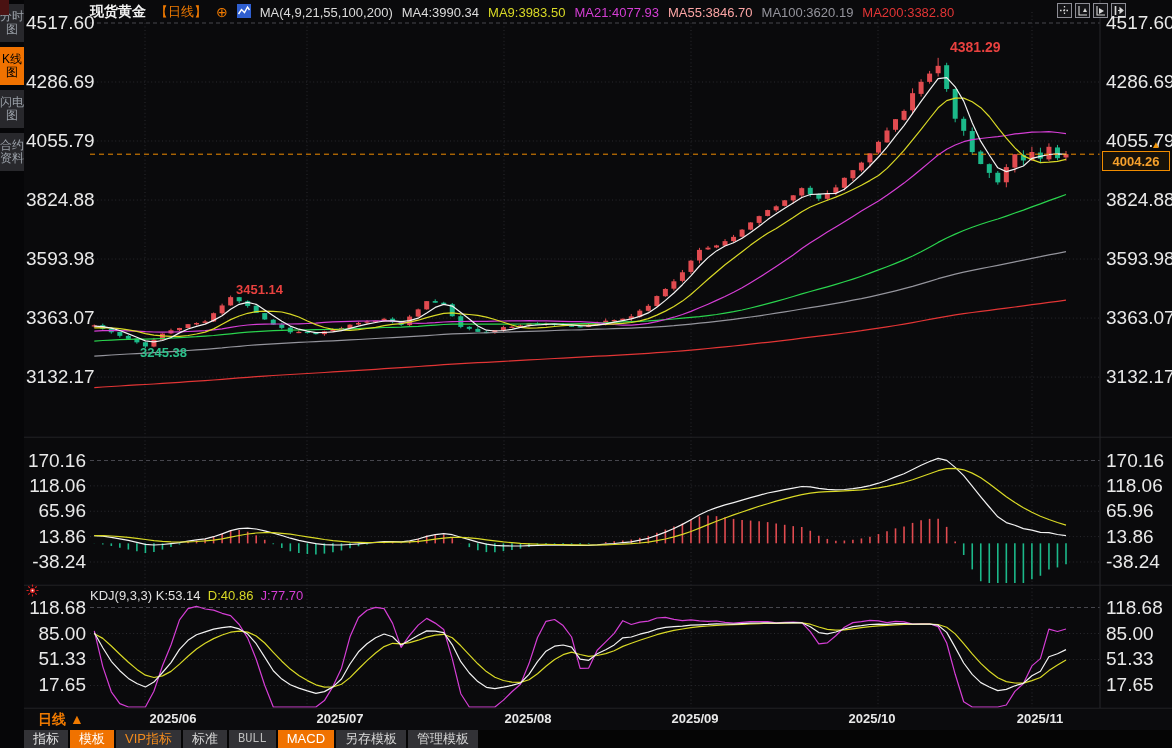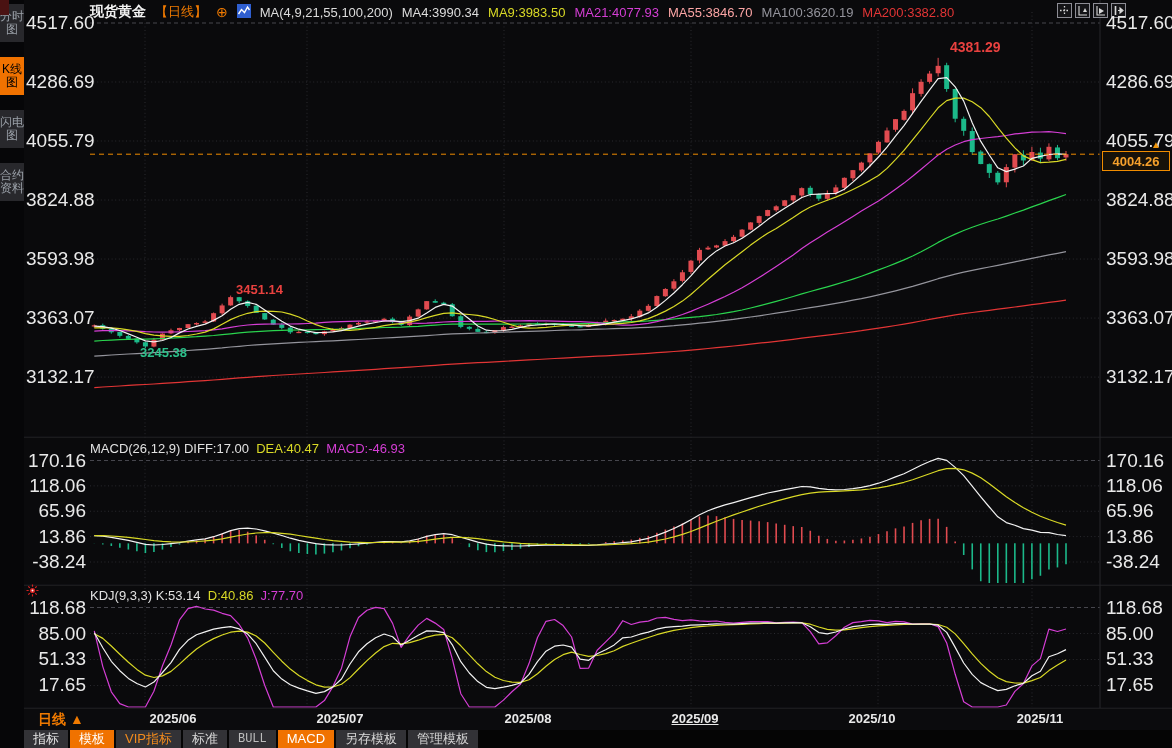--- a/index.html
+++ b/index.html
@@ -1,21 +1,21 @@
 <!DOCTYPE html>
 <html><head>
 <meta charset="utf-8">
 <style>
   html,body{margin:0;padding:0;background:#000;}
   #app{position:relative;width:1172px;height:748px;background:#0a0a0c;overflow:hidden;
        font-family:"Liberation Sans",sans-serif;-webkit-font-smoothing:antialiased;}
   #plot{position:absolute;left:0;top:0;z-index:1;}
   
   #sidebar{position:absolute;left:0;top:0;width:24px;height:748px;background:#060608;z-index:6;}
-  .side-item{width:24px;margin-bottom:15px;padding:6px 0;background:#28282c;color:#9aa0a8;
+  .side-item{width:24px;margin-bottom:5px;padding:6px 0;background:#28282c;color:#9aa0a8;
              font-size:12px;line-height:13px;text-align:center;word-break:break-all;cursor:pointer;}
   .side-item:first-child{margin-top:4px;}
   .side-item.active{background:#f07200;color:#000000;}
   #corner-block{position:absolute;left:0;top:733;width:9px;height:15px;background:#4a1212;z-index:7;}
   
   #hdr{position:absolute;left:90px;top:3px;z-index:3;display:flex;align-items:center;gap:9px;
        font-size:13px;white-space:nowrap;}
   .sym{color:#f2f2f2;font-weight:700;font-size:14px;}
   .ptag{color:#f07a00;font-weight:400;}
   .oplus{color:#f07a00;font-size:14px;cursor:pointer;}
@@ -533,26 +533,20 @@
       <div class="tick left" style="top: 607.5px;">118.68</div>
       <div class="tick right" style="top: 607.5px;">118.68</div>
       <div class="tick left" style="top: 633.502px;">85.00</div>
       <div class="tick right" style="top: 633.502px;">85.00</div>
       <div class="tick left" style="top: 659.497px;">51.33</div>
       <div class="tick right" style="top: 659.497px;">51.33</div>
       <div class="tick left" style="top: 685.499px;">17.65</div>
       <div class="tick right" style="top: 685.499px;">17.65</div>
     </div>
 
-  <div class="ind-hdr" style="top:441px">
-    <span class="iw">MACD(26,12,9)</span>
-    <span class="iw">DIFF:17.00</span>&nbsp;
-    <span class="iy">DEA:40.47</span>&nbsp;
-    <span class="im">MACD:-46.93</span>
-  </div>
   <div class="ind-hdr" style="top:588px">
     <span class="iw">KDJ(9,3,3)</span>
     <span class="iw">K:53.14</span>&nbsp;
     <span class="iy">D:40.86</span>&nbsp;
     <span class="im">J:77.70</span>
   </div>
   <span id="sun-icon">
     <svg width="13" height="13">
       <g stroke="#d42222" stroke-width="1.2">
         <path d="M6.5 0.5v2.2M6.5 10.3v2.2M0.5 6.5h2.2M10.3 6.5h2.2M2.3 2.3l1.5 1.5M9.2 9.2l1.5 1.5M10.7 2.3L9.2 3.8M3.8 9.2l-1.5 1.5"></path>
@@ -568,21 +562,21 @@
   <div id="price-box">4004.26</div>
   <div id="price-marker">▲</div>
 
   <div id="period-label">
     <span>日线</span> <span>▲</span>
   </div>
   <div id="month-layer">
       <div class="month" style="left: 173px;">2025/06</div>
       <div class="month" style="left: 340px;">2025/07</div>
       <div class="month" style="left: 528px;">2025/08</div>
-      <div class="month" style="left: 695px; text-decoration: underline;">2025/09</div>
+      <div class="month" style="left: 695px;">2025/09</div>
       <div class="month" style="left: 872px;">2025/10</div>
       <div class="month" style="left: 1040px;">2025/11</div>
     </div>
 
   <div id="toolbar">
     <div class="tab">指标</div>
     <div class="tab active">模板</div>
     <div class="tab vip">VIP指标</div>
     <div class="tab std">标准</div>
     <div class="tab mono">BULL</div>

